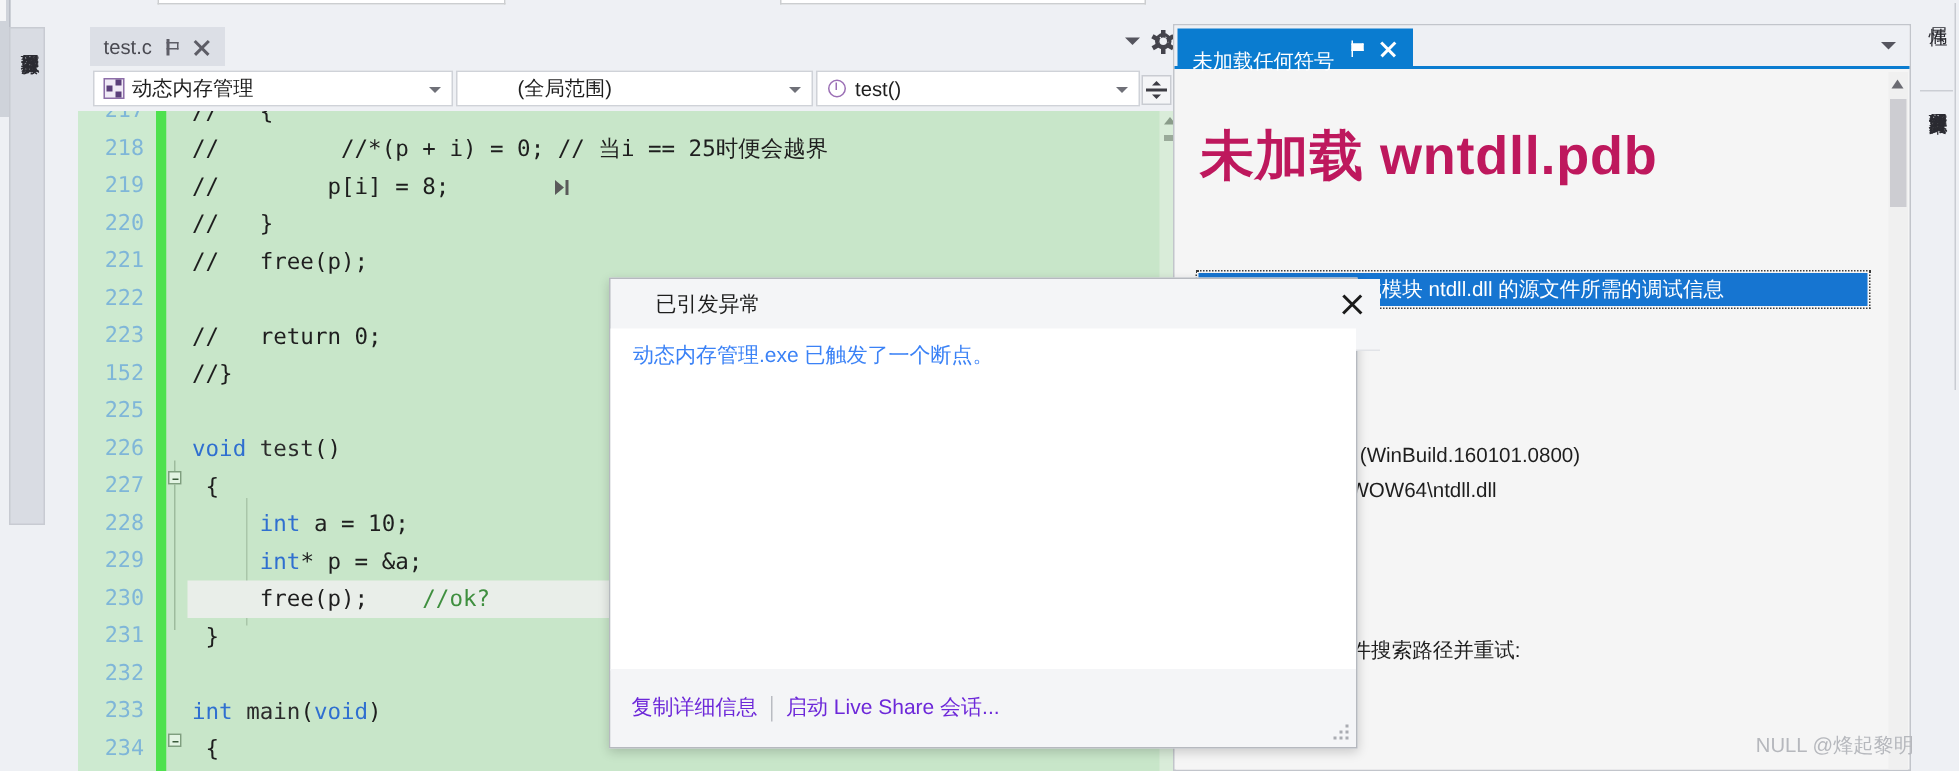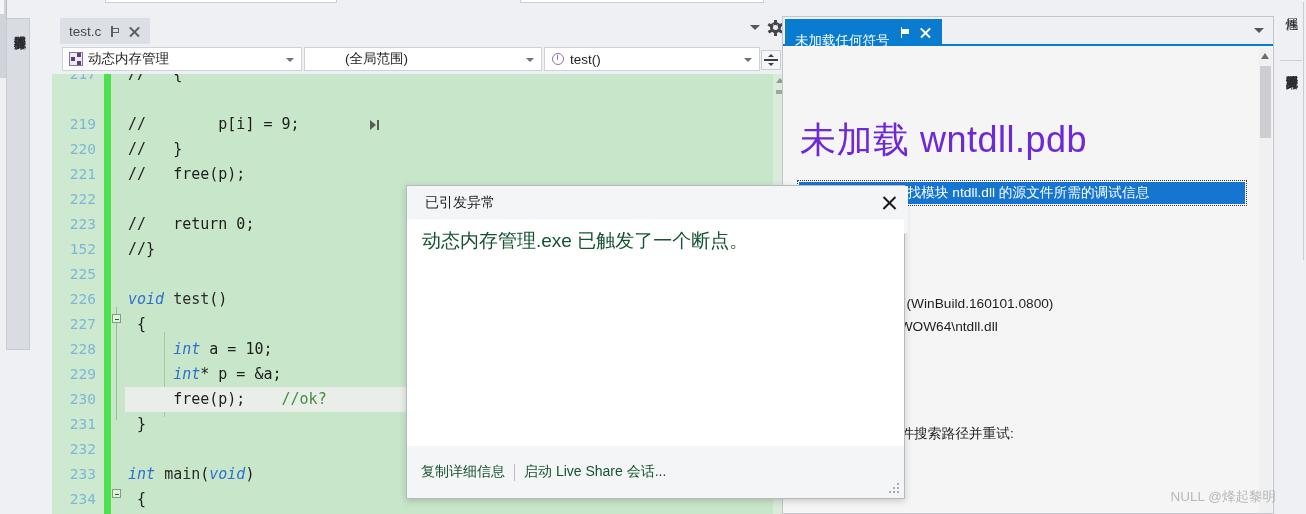--- a/index.html
+++ b/index.html
@@ -106,21 +106,21 @@
   .bp-bar{position:absolute;left:52px;top:0;width:7px;height:440px;background:#4ee14e;}
   .fold-col{position:absolute;left:59px;top:0;width:14px;height:440px;background:#c8e6c9;}
   .codelines{position:absolute;left:0;top:0;width:735px;height:440px;
     font-family:"DejaVu Sans Mono","Liberation Mono",monospace;font-size:15px;line-height:25px;}
   .ln{position:absolute;left:0;width:735px;height:25px;}
   .ln .num{position:absolute;left:0;width:44px;text-align:right;color:#7fb6d8;font-size:14.5px;}
   .ln .txt{position:absolute;left:76px;white-space:pre;color:#1e1e1e;}
   .ln.cur .hl{position:absolute;left:73px;top:0;width:332px;height:25px;background:#e9eee9;}
   .ln .txt.over{position:relative;z-index:2;text-align:right;}
   .cm{color:#3f8f3f;}
-  .kw{color:#2f6fd0;font-style:italic;}
+  .kw{color:#2f6fd0;}
   .fn{color:#2c2c2c;}
   .fold-mark{position:absolute;left:60px;width:9px;height:9px;border:1px solid #7f9f7f;box-sizing:border-box;background:#e2f3e2;}
   .fold-mark:before{content:"";position:absolute;left:1.5px;top:3.5px;width:4px;height:1px;background:#3a5a3a;}
   .fold-line{position:absolute;left:64px;width:1px;background:#9dbb9d;}
   .indent-guide{position:absolute;width:1px;background:#a9c6a9;}
   .run-arrow{display:inline-block;position:relative;width:12px;height:12px;vertical-align:middle;}
   .run-arrow:before{content:"";position:absolute;left:0;top:1px;width:0;height:0;border-left:6px solid #5a5a5a;border-top:5px solid transparent;border-bottom:5px solid transparent;}
   .run-arrow:after{content:"";position:absolute;left:7px;top:1px;width:1.6px;height:10px;background:#5a5a5a;}
 
   
@@ -131,21 +131,21 @@
   
   .sym-win{position:absolute;left:782px;top:16px;width:492px;height:498px;background:#f5f5f5;border:1px solid #c2c5cb;box-sizing:border-box;}
   .sym-tabrow{position:absolute;left:0;top:0;width:490px;height:29px;background:#eef0f4;border-bottom:2px solid #0a7cd0;box-sizing:border-box;}
   .sym-tab{position:absolute;left:2px;top:2px;height:27px;background:#0a7cd0;display:flex;align-items:center;gap:8px;padding:0 10px;box-sizing:border-box;}
   .sym-tab .name{color:#fff;font-size:13.5px;margin-top:16px;}
   .sym-tab .pin-ico:before,.sym-tab .pin-ico:after{background:#fff;border-color:#fff;}
   .sym-tab .x-ico:before,.sym-tab .x-ico:after{background:#fff;}
   .sym-tab-caret{position:absolute;right:9px;top:11px;width:0;height:0;border-left:5px solid transparent;border-right:5px solid transparent;border-top:5px solid #55555e;}
 
   .sym-body{position:absolute;left:1px;top:31px;width:488px;height:465px;background:#f5f5f5;overflow:hidden;}
-  .sym-h1{position:absolute;left:16px;top:32px;font-size:36px;color:#6d28d9;font-weight:normal;white-space:nowrap;letter-spacing:0.5px;margin-top:36px;}
+  .sym-h1{position:absolute;left:16px;top:32px;font-size:36px;color:#be185d;font-weight:bold;white-space:nowrap;letter-spacing:0.5px;}
   .sel-box{
     position:absolute;left:13px;top:132px;width:450px;height:26px;
     border:1px dotted #3a3a3a;box-sizing:border-box;padding:1px;
   }
   .sel-box .inner{background:#1675d1;color:#fff;font-size:13.7px;line-height:22px;padding:0 2px;white-space:nowrap;}
   .sym-line{position:absolute;left:16px;font-size:13.7px;color:#1e1e1e;white-space:nowrap;}
   .sym-list{position:absolute;left:14px;width:452px;border-top:1px solid #d8dade;}
   .sym-item{height:26px;line-height:26px;font-size:13.7px;padding-left:3px;color:#1e1e1e;white-space:nowrap;}
   .sym-item.selected{background:#1675d1;color:#fff;}
   .sym-scroll{position:absolute;right:1px;top:31px;width:13px;height:465px;background:#f0f0f0;}
@@ -155,31 +155,31 @@
   .chev:before,.chev:after{content:"";position:absolute;top:0;width:13px;height:2.6px;background:#33333a;}
   .chev:before{left:0;transform:rotate(33deg);transform-origin:left top;}
   .chev:after{left:11px;transform:rotate(-33deg);transform-origin:left top;}
 
   
   .modal{
     position:absolute;left:406px;top:185px;width:499px;height:314px;
     background:#f4f5f7;border:1px solid #b6b9bf;box-sizing:border-box;
     box-shadow:0 2px 7px rgba(0,0,0,.18);
   }
-  .modal-head{position:absolute;left:4px;top:0;width:497px;height:48px;background:#f4f5f7;border-bottom:1px solid #e1e3e7;box-sizing:border-box;}
+  .modal-head{position:absolute;left:16px;top:0;width:497px;height:48px;background:#f4f5f7;border-bottom:1px solid #e1e3e7;box-sizing:border-box;}
   .modal-title{position:absolute;left:14px;top:8px;font-size:14px;color:#1e1e1e;}
   .modal-close{position:absolute;right:8px;top:6px;width:22px;height:21px;}
   .modal-close:before,.modal-close:after{content:"";position:absolute;left:3px;top:10px;width:17px;height:2.2px;background:#1a1a1a;}
   .modal-close:before{transform:rotate(45deg);}
   .modal-close:after{transform:rotate(-45deg);}
   .modal-body{position:absolute;left:0;top:33px;width:497px;height:228px;background:#fff;}
-  .modal-msg{position:absolute;left:15px;top:9px;font-size:19px;color:#14532d;}
+  .modal-msg{position:absolute;left:15px;top:9px;font-size:14px;color:#3b82f6;}
   .modal-foot{position:absolute;left:0;bottom:0;width:497px;height:52px;background:#f4f5f7;}
   .foot-links{position:absolute;left:14px;top:17px;display:flex;align-items:center;gap:9px;font-size:14px;}
-  .foot-links a{color:#14532d;text-decoration:none;}
+  .foot-links a{color:#6d28d9;text-decoration:none;}
   .foot-sep{width:1px;height:17px;background:#b9bcc2;display:inline-block;}
   .grip{position:absolute;right:4px;bottom:4px;width:11px;height:11px;}
   .grip i{position:absolute;width:2px;height:2px;background:#a9acb2;}
 
   .watermark{position:absolute;right:30px;bottom:8px;font-size:13.5px;color:#b6b8bd;white-space:nowrap;}
 </style>
 </head>
 <body>
 
 <div class="root">
@@ -269,23 +269,27 @@
       <div class="fold-line" style="top:233px;height:113px;"></div>
       <div class="indent-guide" style="left:112px;top:258px;height:85px;"></div>
       <div class="fold-mark" style="top:240px"></div>
       <div class="fold-mark" style="top:415px"></div>
 
       <div class="codelines">
         <div class="ln" style="top:-12px">
           <span class="num">217</span>
           <span class="txt cm">//   {</span>
         </div>
+        <div class="ln" style="top:13px">
+          <span class="num">218</span>
+          <span class="txt cm">//         //*(p + i) = 0; // 当i == 25时便会越界</span>
+        </div>
         <div class="ln" style="top:38px">
           <span class="num">219</span>
-          <span class="txt cm">//        p[i] = 9;</span>
+          <span class="txt cm">//        p[i] = 8;</span>
           <span class="run-arrow" style="position:absolute;left:318px;top:7px"></span>
         </div>
         <div class="ln" style="top:63px">
           <span class="num">220</span>
           <span class="txt cm">//   }</span>
         </div>
         <div class="ln" style="top:88px">
           <span class="num">221</span>
           <span class="txt cm">//   free(p);</span>
         </div>

